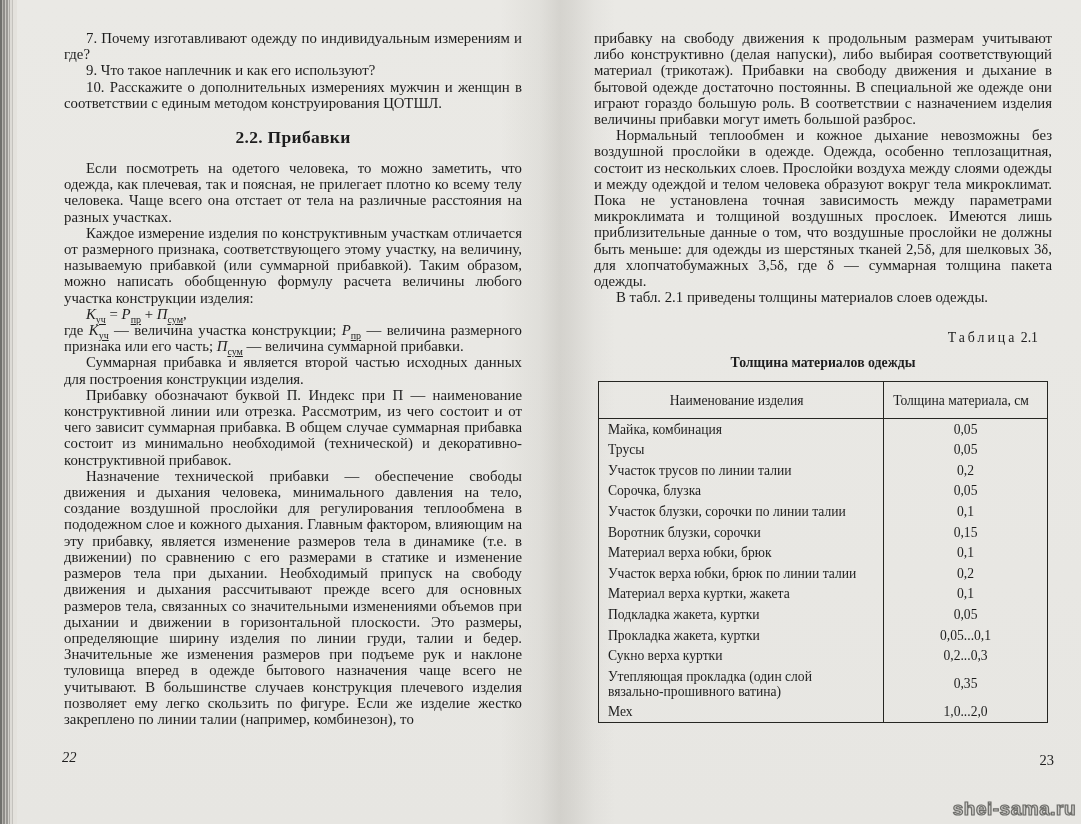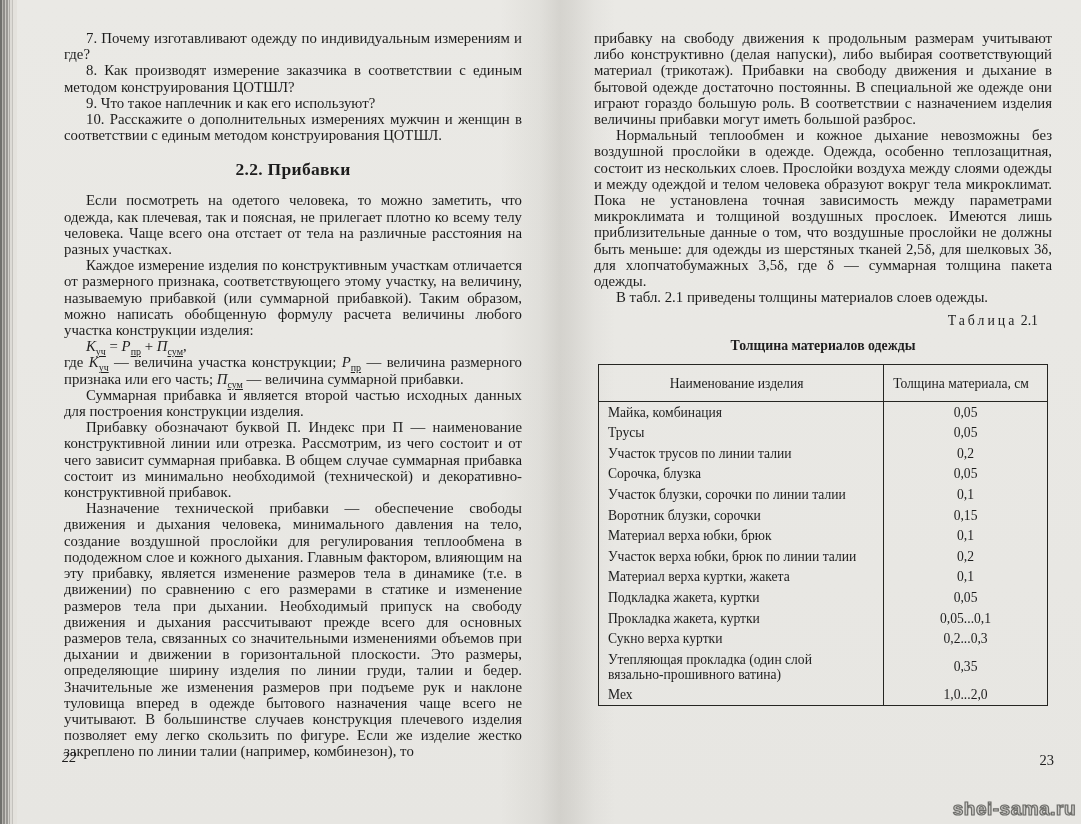--- a/index.html
+++ b/index.html
@@ -27,21 +27,21 @@
   p{margin:0;text-align:justify;}
   .q,.indent{text-indent:22px;}
   .section-heading{
     font-size:17.5px;font-weight:bold;text-align:center;
     margin:15px 0 12px 0;line-height:22px;letter-spacing:.3px;
   }
   .formula{margin-left:22px;text-align:left;}
   .var{font-style:italic;}
   sub{font-size:10px;line-height:0;text-decoration:underline;}
   .table-label{
-    text-align:right;padding-right:14px;margin-top:8px;font-size:13.8px;
+    text-align:right;padding-right:14px;margin-top:25px;font-size:13.8px;
   }
   .table-label .spaced{letter-spacing:3px;}
   .table-title{
     text-align:center;font-weight:bold;font-size:13.8px;margin:8px 0 10px 0;
   }
   table.materials{
     border-collapse:collapse;width:450px;margin-left:4px;
     font-size:13.6px;line-height:15px;color:#1d1d1d;
   }
   table.materials{border:1.6px solid #262622;}
@@ -67,21 +67,20 @@
 <body>
 
 <div class="scan">
   <div class="edge-strip"></div>
   <div class="gutter"></div>
 
   <div class="page page-left">
     <div>
 
     <p class="q">7. Почему изготавливают одежду по индивидуальным измерениям и где?</p>
-        <p class="q">8. Как производят измерение заказчика в соответствии с единым методом конструирования ЦОТШЛ?</p>
         <p class="q">9. Что такое наплечник и как его используют?</p>
         <p class="q">10. Расскажите о дополнительных измерениях мужчин и женщин в соответствии с единым методом конструирования ЦОТШЛ.</p>
       </div>
 
     <h2 class="section-heading">2.2. Прибавки</h2>
 
     <p class="indent">Если посмотреть на одетого человека, то можно заметить, что одежда, как плечевая, так и поясная, не прилегает плотно ко всему телу человека. Чаще всего она отстает от тела на различные расстояния на разных участках.</p>
     <p class="indent">Каждое измерение изделия по конструктивным участкам отличается от размерного признака, соответствующего этому участку, на величину, называемую прибавкой (или суммарной прибавкой). Таким образом, можно написать обобщенную формулу расчета величины любого участка конструкции изделия:</p>
 
     <p class="formula"><span class="var">К</span><sub>уч</sub><span> = </span><span class="var">Р</span><sub>пр</sub><span> + </span><span class="var">П</span><sub>сум</sub><span>,</span></p>

